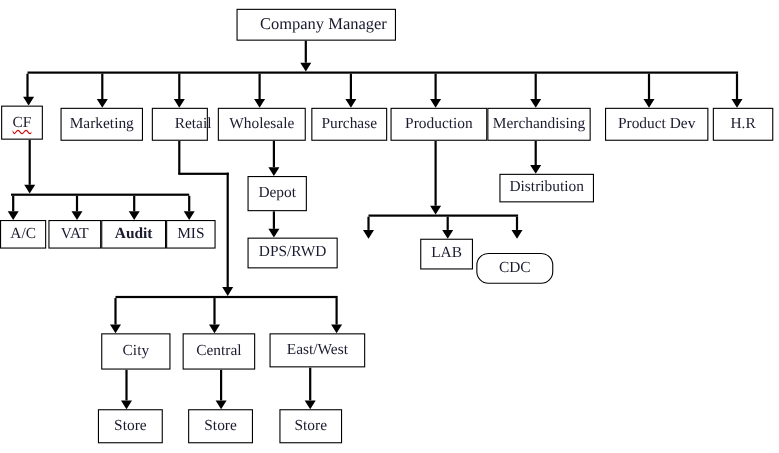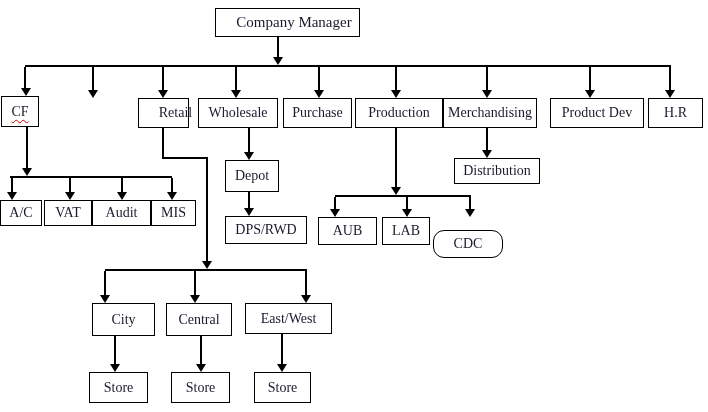--- a/index.html
+++ b/index.html
@@ -92,20 +92,23 @@
     <div class="arrow" style="left: 391px; top: 187px; border-top-color: rgb(0, 0, 0);"></div>
     <div class="arrow" style="left: 330px; top: 209px; border-top-color: rgb(0, 0, 0);"></div>
     <div class="arrow" style="left: 402px; top: 209px; border-top-color: rgb(0, 0, 0);"></div>
     <div class="arrow" style="left: 465px; top: 209px; border-top-color: rgb(0, 0, 0);"></div>
     <div class="node root" style="left: 215px; top: 8px; width: 145px; height: 29px;">
       <span class="lbl">Company Manager</span>
     </div>
     <div class="node misspelled" style="left: 1px; top: 96px; width: 38px; height: 31px;">
       <span class="lbl">CF</span>
     </div>
+    <div class="node" style="left: 55px; top: 98px; width: 75px; height: 30px;">
+      <span class="lbl">Marketing</span>
+    </div>
     <div class="node" style="left: 138px; top: 98px; width: 51px; height: 30px; padding-left: 24px;">
       <span class="lbl">Retail</span>
     </div>
     <div class="node" style="left: 198px; top: 98px; width: 80px; height: 30px;">
       <span class="lbl">Wholesale</span>
     </div>
     <div class="node" style="left: 283px; top: 98px; width: 69px; height: 30px;">
       <span class="lbl">Purchase</span>
     </div>
     <div class="node" style="left: 355px; top: 98px; width: 88px; height: 30px;">
@@ -122,36 +125,33 @@
     </div>
     <div class="node" style="left: 225px; top: 160px; width: 54px; height: 32px;">
       <span class="lbl">Depot</span>
     </div>
     <div class="node" style="left: 225px; top: 216px; width: 82px; height: 28px;">
       <span class="lbl">DPS/RWD</span>
     </div>
     <div class="node" style="left: 454px; top: 158px; width: 86px; height: 26px;">
       <span class="lbl">Distribution</span>
     </div>
-    <div class="node" style="left: 318px; top: 217px; width: 59px; height: 28px;">
-      <span class="lbl">AUB</span>
-    </div>
     <div class="node" style="left: 382px; top: 217px; width: 48px; height: 28px;">
       <span class="lbl">LAB</span>
     </div>
     <div class="node" style="left: 433px; top: 230px; width: 70px; height: 28px; border-radius: 11px;">
       <span class="lbl">CDC</span>
     </div>
     <div class="node" style="left: 0px; top: 200px; width: 42px; height: 26px;">
       <span class="lbl">A/C</span>
     </div>
     <div class="node" style="left: 44px; top: 200px; width: 48px; height: 26px;">
       <span class="lbl">VAT</span>
     </div>
-    <div class="node" style="left: 92px; top: 200px; width: 59px; height: 26px;">
+    <div class="node" style="left: 92px; top: 200px; width: 59px; height: 26px; font-weight: bold;">
       <span class="lbl">Audit</span>
     </div>
     <div class="node" style="left: 151px; top: 200px; width: 45px; height: 26px;">
       <span class="lbl">MIS</span>
     </div>
     <div class="node" style="left: 92px; top: 303px; width: 63px; height: 33px;">
       <span class="lbl">City</span>
     </div>
     <div class="node" style="left: 166px; top: 303px; width: 66px; height: 33px;">
       <span class="lbl">Central</span>

